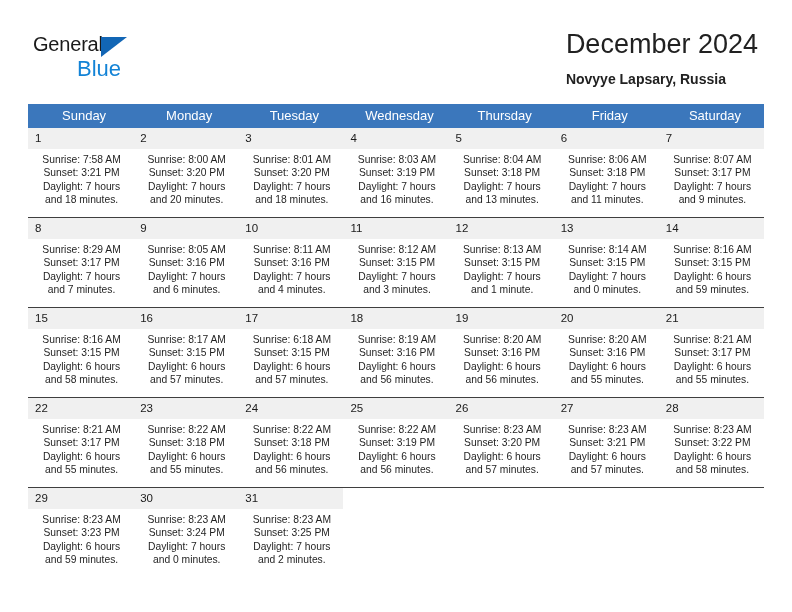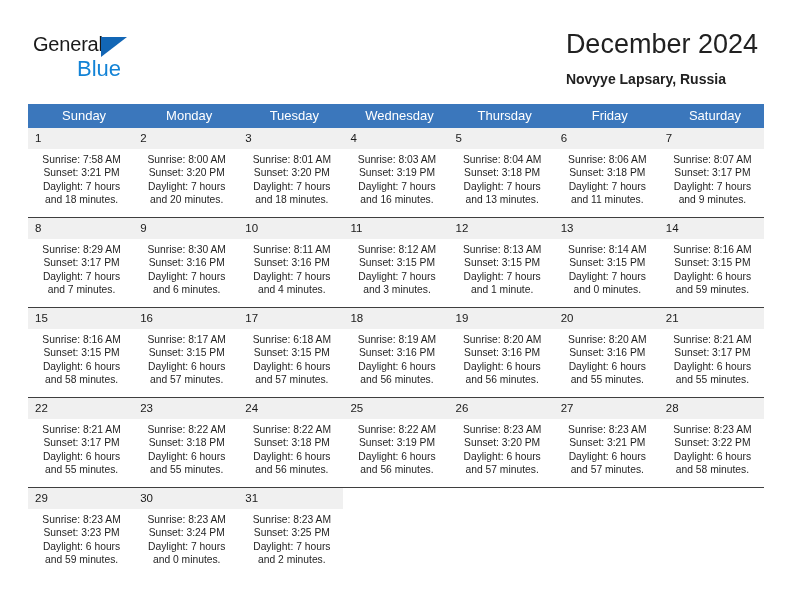--- a/index.html
+++ b/index.html
@@ -271,21 +271,21 @@
                 <div>Sunset: 3:17 PM</div>
                 <div>Daylight: 7 hours</div>
                 <div>and 7 minutes.</div>
               </div>
             </div>
           </td>
           <td>
             <div class="cell-inner">
               <div class="daynum">9</div>
               <div class="info">
-                <div>Sunrise: 8:30 AM</div>
+                <div>Sunrise: 8:05 AM</div>
                 <div>Sunset: 3:16 PM</div>
                 <div>Daylight: 7 hours</div>
                 <div>and 6 minutes.</div>
               </div>
             </div>
           </td>
           <td>
             <div class="cell-inner">
               <div class="daynum">10</div>
               <div class="info">

